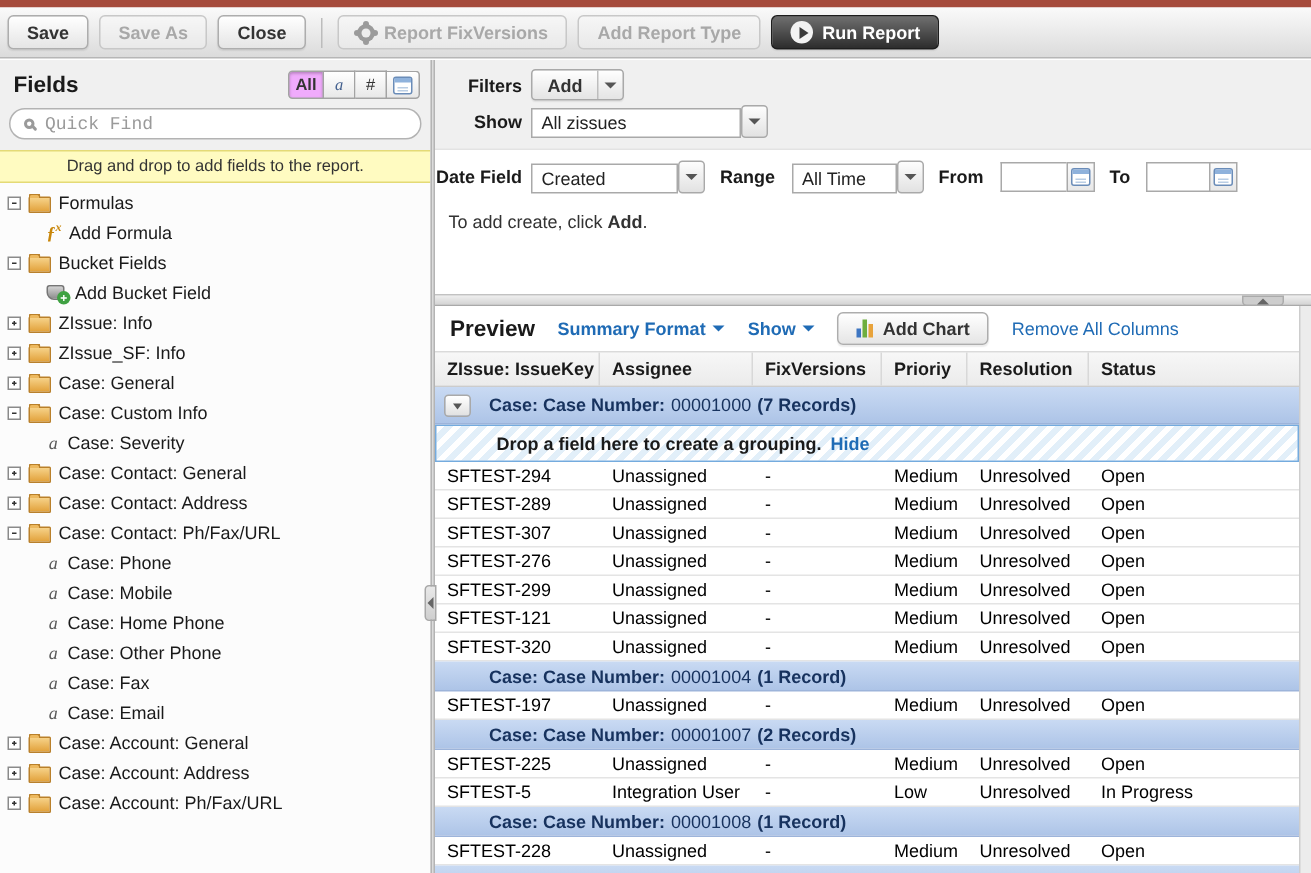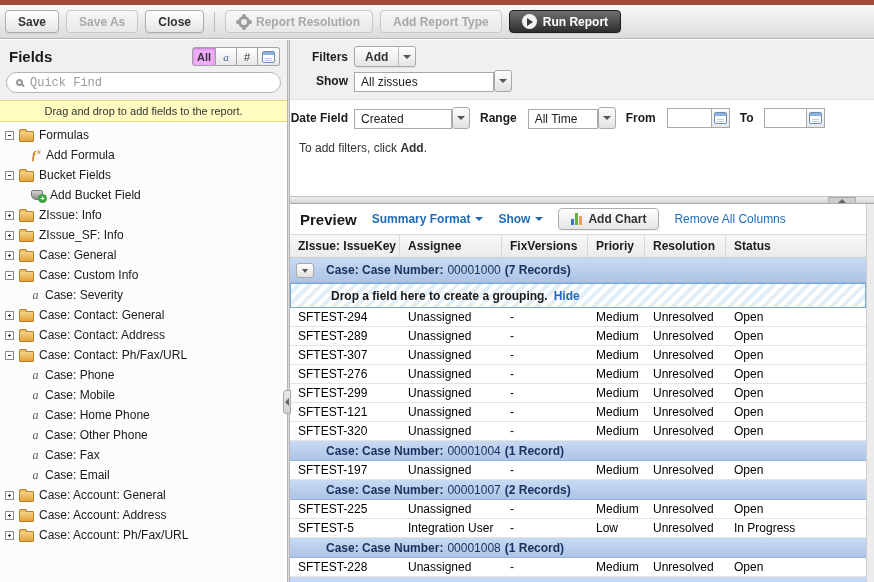--- a/index.html
+++ b/index.html
@@ -157,21 +157,21 @@
     </button>
   <button class="btn disabled">
       <span>Save As</span>
     </button>
   <button class="btn">
       <span>Close</span>
     </button>
   <div class="tb-sep"></div>
   <button class="btn disabled">
     <span class="gear"></span>
-    <span>Report Resolution</span>
+    <span>Report FixVersions</span>
   </button>
   <button class="btn disabled">
       <span>Add Report Type</span>
     </button>
   <button class="btn dark">
     <span class="play"></span>
     <span>Run Report</span>
   </button>
 </div>
 
@@ -345,21 +345,21 @@
           <span class="cal-addon">
               <span class="cal"></span>
             </span>
           <span class="f-label inline">To</span>
           <input class="date-input" style="margin-left: 5px; width: 42px;" value="">
           <span class="cal-addon">
               <span class="cal"></span>
             </span>
         </div>
         <div class="filters-hint">
-          <span>To add filters, click </span><b>Add</b><span>.</span>
+          <span>To add create, click </span><b>Add</b><span>.</span>
         </div>
       </div>
     </div>
 
     <div class="h-splitter">
       <div class="h-handle">
           <span class="tri-up"></span>
         </div>
     </div>
 

